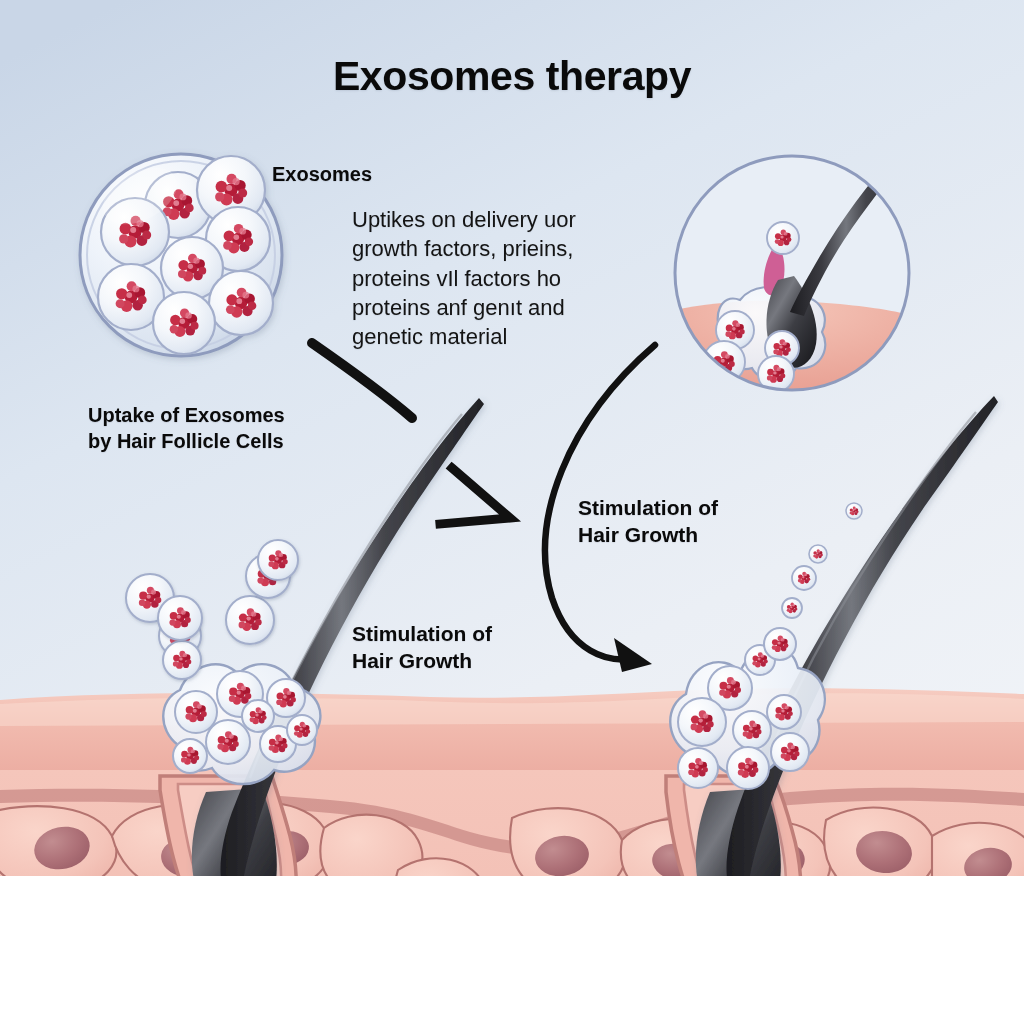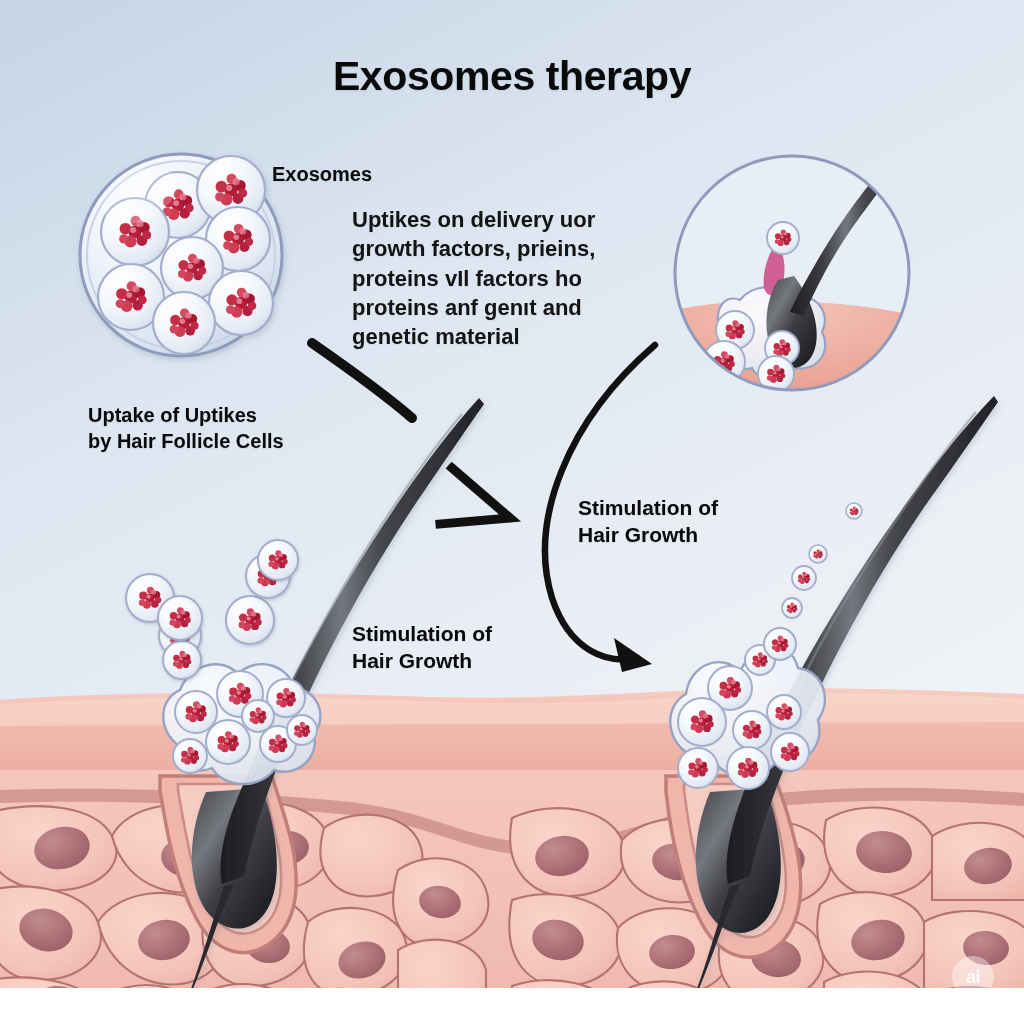--- a/index.html
+++ b/index.html
@@ -4,21 +4,21 @@
 <title>Exosomes therapy</title>
 <style>
   html, body {
     margin: 0;
     padding: 0;
     background: #ffffff;
   }
   #stage {
     position: relative;
     width: 1024px;
-    height: 988px;
+    height: 876px;
     overflow: hidden;
     font-family: "Liberation Sans", sans-serif;
   }
   #scene {
     position: absolute;
     inset: 0;
     width: 1024px;
     height: 1024px;
   }
   .txt-layer {
@@ -46,21 +46,21 @@
     left: 272px;
     top: 163px;
     font-size: 20px;
     font-weight: bold;
     text-shadow: 0 1px 1px rgba(120,130,150,.18);
   }
   #description-text {
     left: 352px;
     top: 205px;
     font-size: 22px;
-    font-weight: bold;
+    font-weight: normal;
     line-height: 1.33;
     color: #141414;
     text-shadow: 0 1px 1px rgba(130,140,160,.16);
   }
   #uptake-label {
     left: 88px;
     top: 402px;
     font-size: 20px;
     font-weight: bold;
     line-height: 1.30;
@@ -597,21 +597,21 @@
     <div class="lbl" id="title-text">Exosomes therapy</div>
 
     <div class="lbl" id="exosomes-heading">Exosomes</div>
 
     <div class="lbl" id="description-text">Uptikes on delivery uor
 growth factors, prieins,
 proteins vIl factors ho
 proteins anf genıt and
 genetic material</div>
 
-    <div class="lbl" id="uptake-label">Uptake of Uptikes
+    <div class="lbl" id="uptake-label">Uptake of Exosomes
 by Hair Follicle Cells</div>
 
     <div class="lbl" id="stim-label-left">Stimulation of
 Hair Growth</div>
 
     <div class="lbl" id="stim-label-right">Stimulation of
 Hair Growth</div>
   </div>
 
   <div id="watermark-badge">ai</div>

